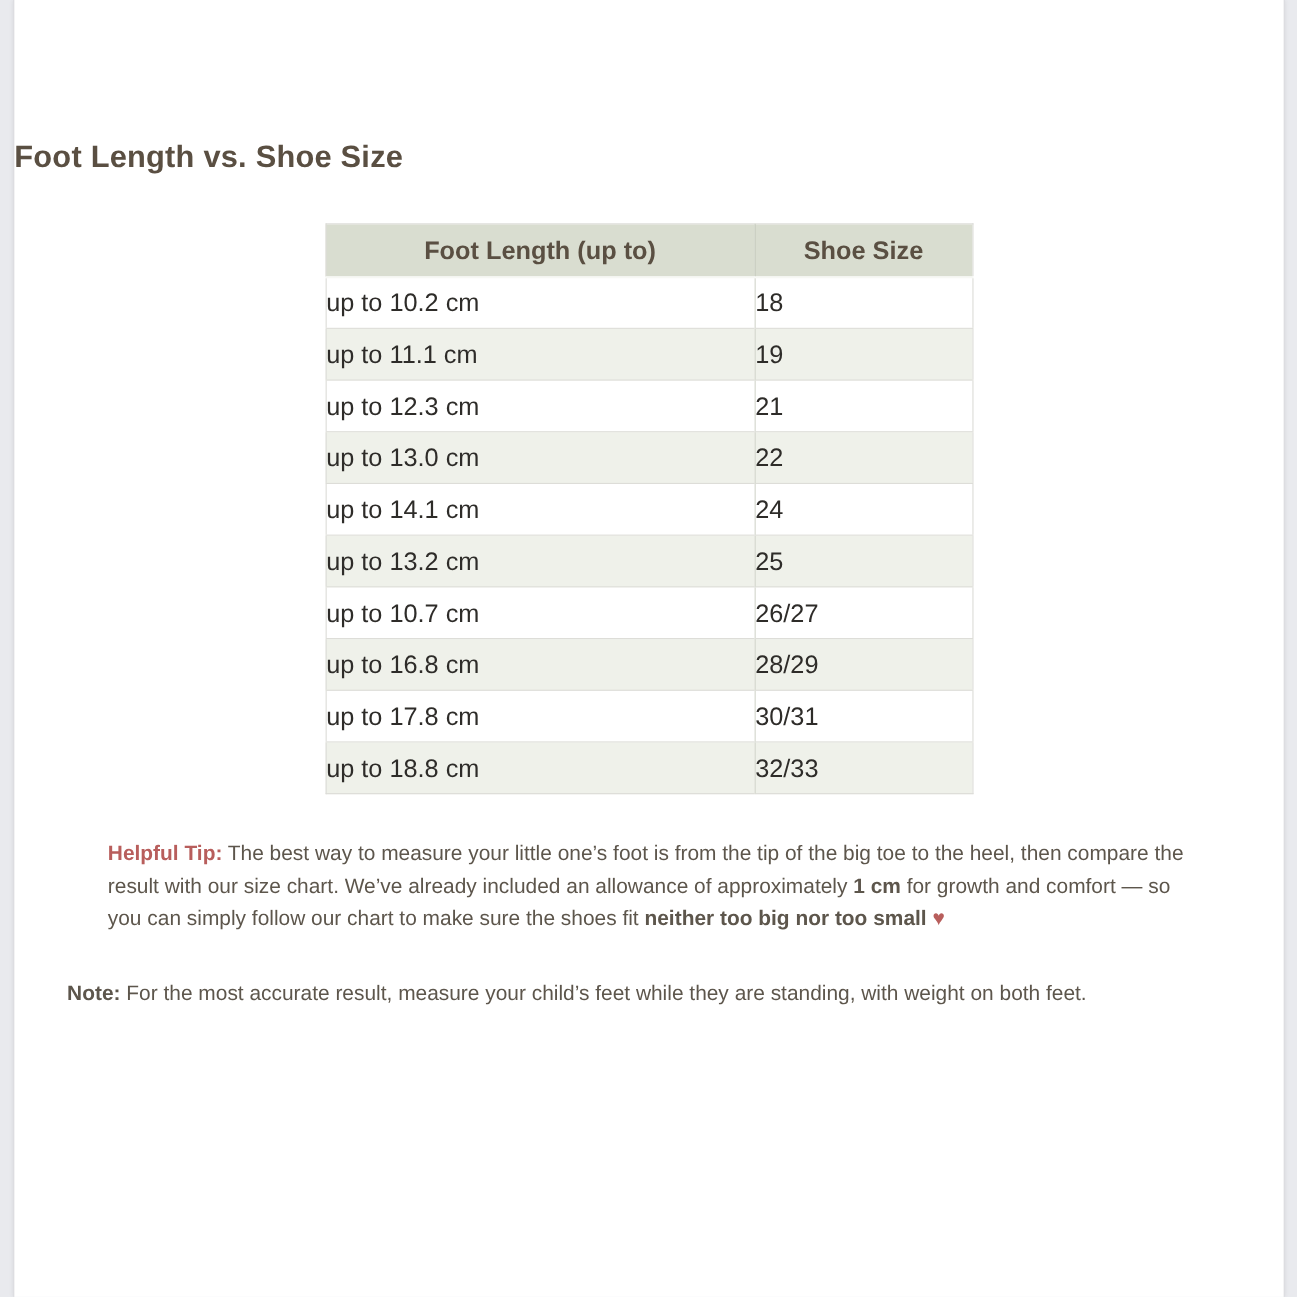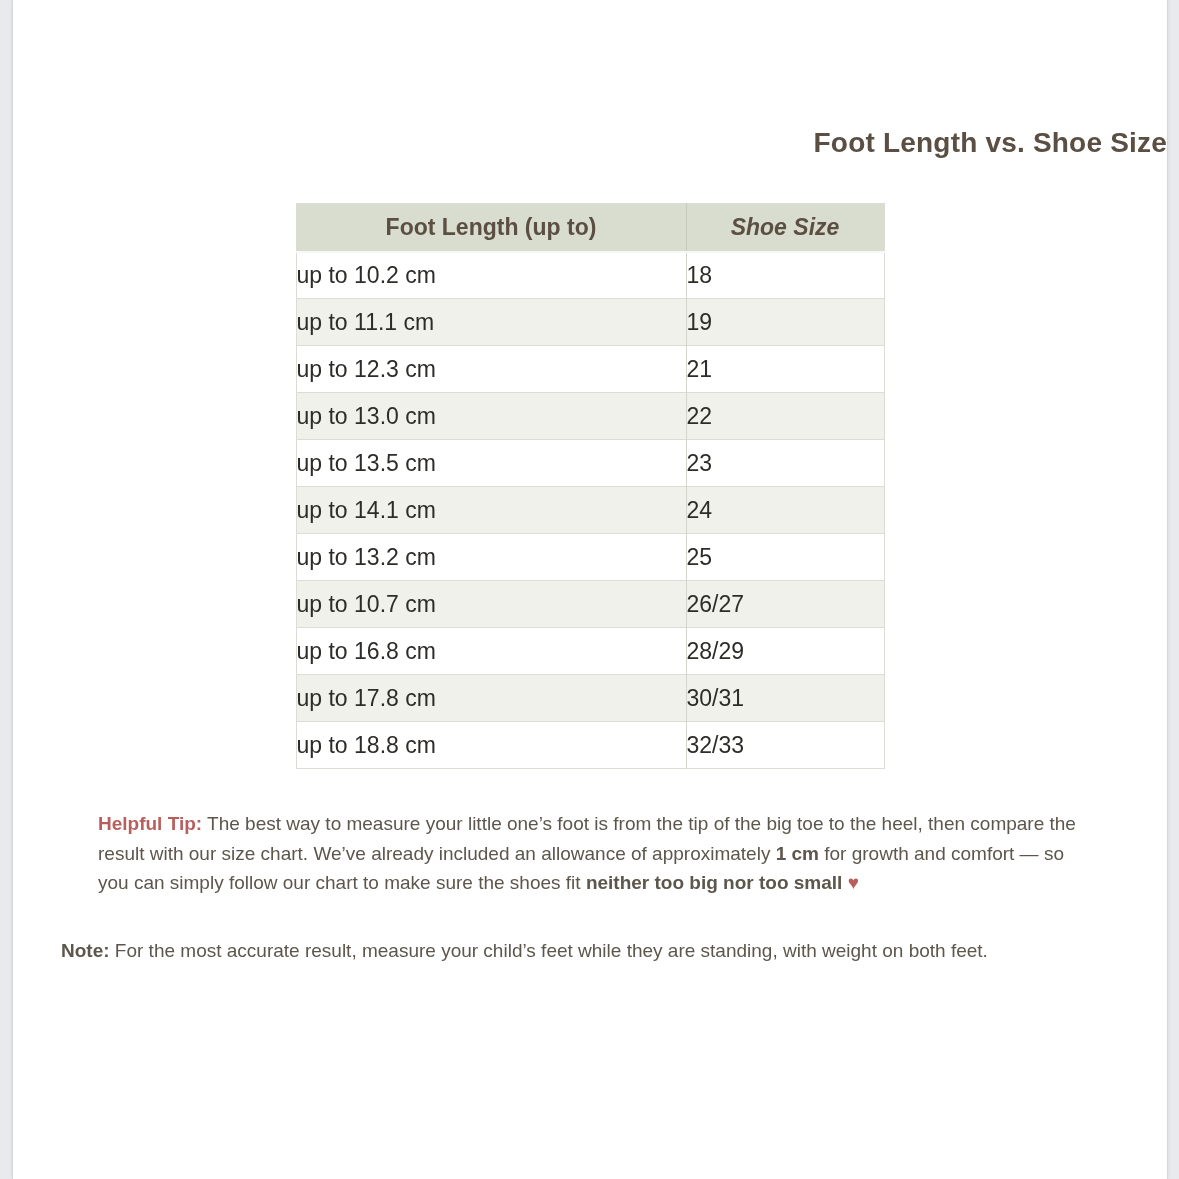--- a/index.html
+++ b/index.html
@@ -12,21 +12,21 @@
   .card {
     position: absolute;
     top: 0; bottom: 0; left: 12px; right: 11px;
     background: #ffffff;
     border-left: 1px solid #d6d6db;
     border-right: 1px solid #d6d6db;
     box-shadow: 0 0 4px rgba(0,0,0,0.08);
   }
   h1.page-title {
     margin-top: 126px;
-    text-align: right;
+    text-align: left;
     font-size: 28px;
     line-height: 34px;
     font-weight: bold;
     color: var(--title-color, #5a4f42);
     letter-spacing: 0.2px;
   }
   table.size-chart {
     width: 588px;
     margin: 43px auto 0 auto;
     border-collapse: collapse;
@@ -38,21 +38,21 @@
   table.size-chart col.c2 { width: 198px; }
   table.size-chart th {
     height: 48px;
     background: var(--header-bg, #d9ddd0);
     color: var(--title-color, #57503f);
     font-weight: bold;
     text-align: center;
     vertical-align: middle;
     border-bottom: 2px solid #f7f8f4;
   }
-  table.size-chart th + th { border-left: 1px solid #c6cabe; font-style: italic; }
+  table.size-chart th + th { border-left: 1px solid #c6cabe; }
   table.size-chart td {
     height: 47px;
     vertical-align: middle;
     color: var(--cell-color, #2e2c29);
     border-top: 1px solid #dddDD8;
   }
   table.size-chart td + td { border-left: 1px solid #d2d5cb; }
   table.size-chart tbody tr:nth-child(even) td { background: var(--row-alt-bg, #eff1ea); }
   table.size-chart tbody tr:nth-child(odd) td { background: #ffffff; }
   p.body-par {
@@ -95,24 +95,20 @@
         </tr>
         <tr>
           <td>up to 12.3 cm</td>
           <td>21</td>
         </tr>
         <tr>
           <td>up to 13.0 cm</td>
           <td>22</td>
         </tr>
         <tr>
-          <td>up to 13.5 cm</td>
-          <td>23</td>
-        </tr>
-        <tr>
           <td>up to 14.1 cm</td>
           <td>24</td>
         </tr>
         <tr>
           <td>up to 13.2 cm</td>
           <td>25</td>
         </tr>
         <tr>
           <td>up to 10.7 cm</td>
           <td>26/27</td>

